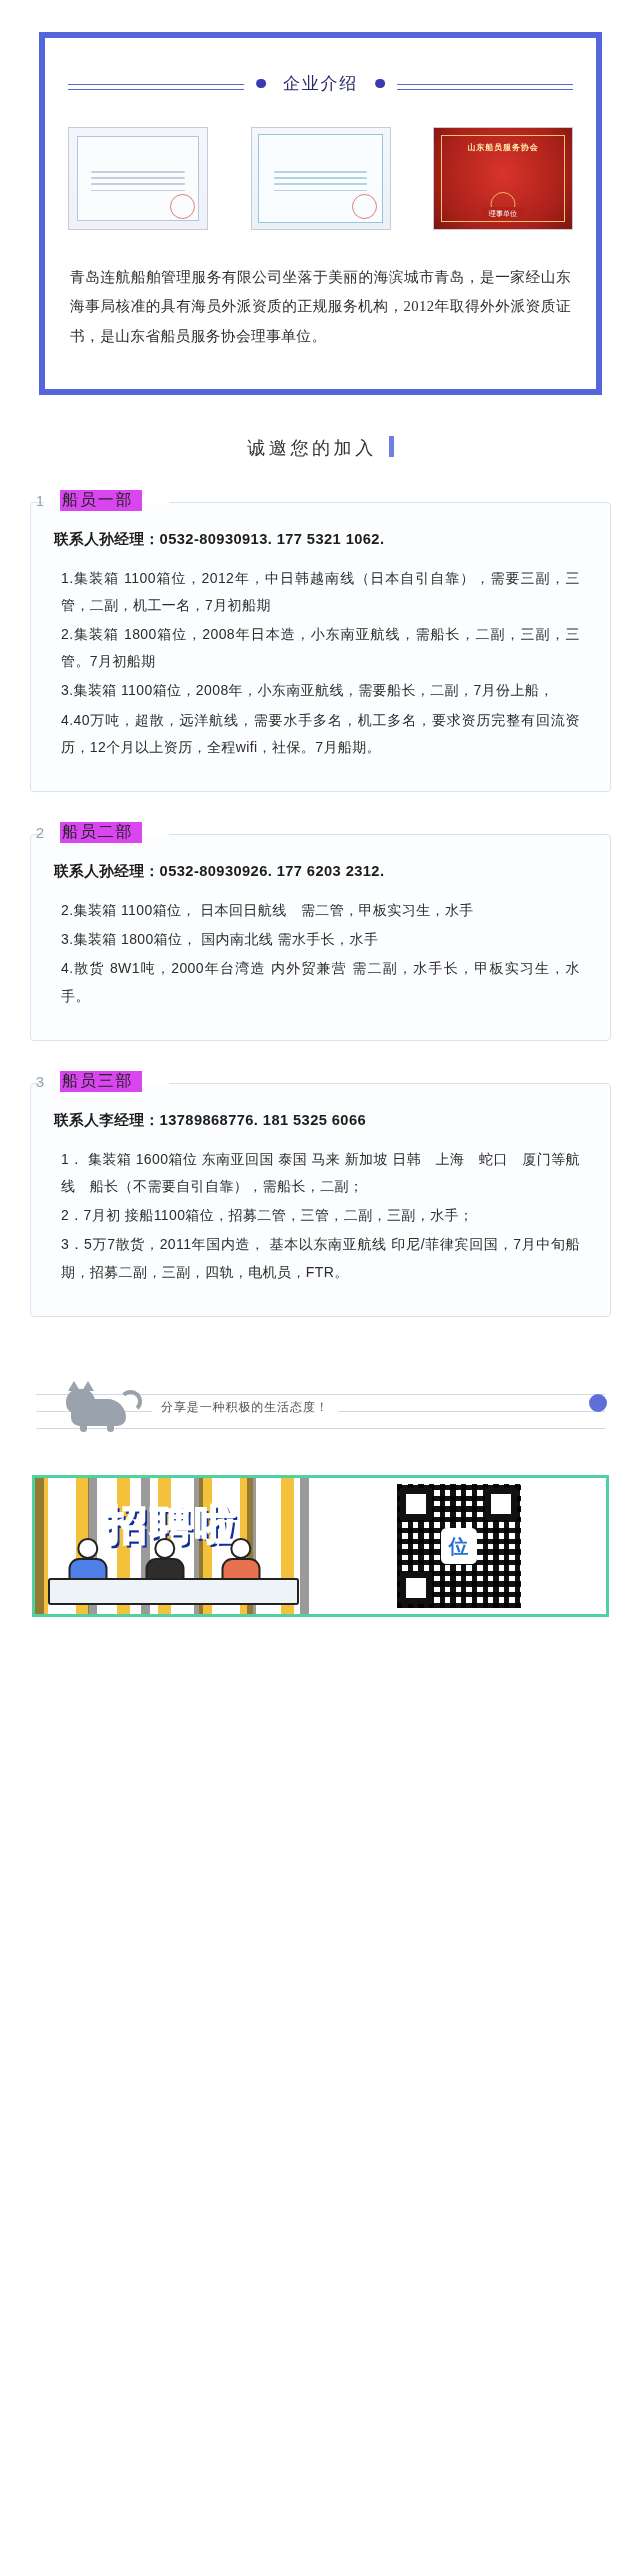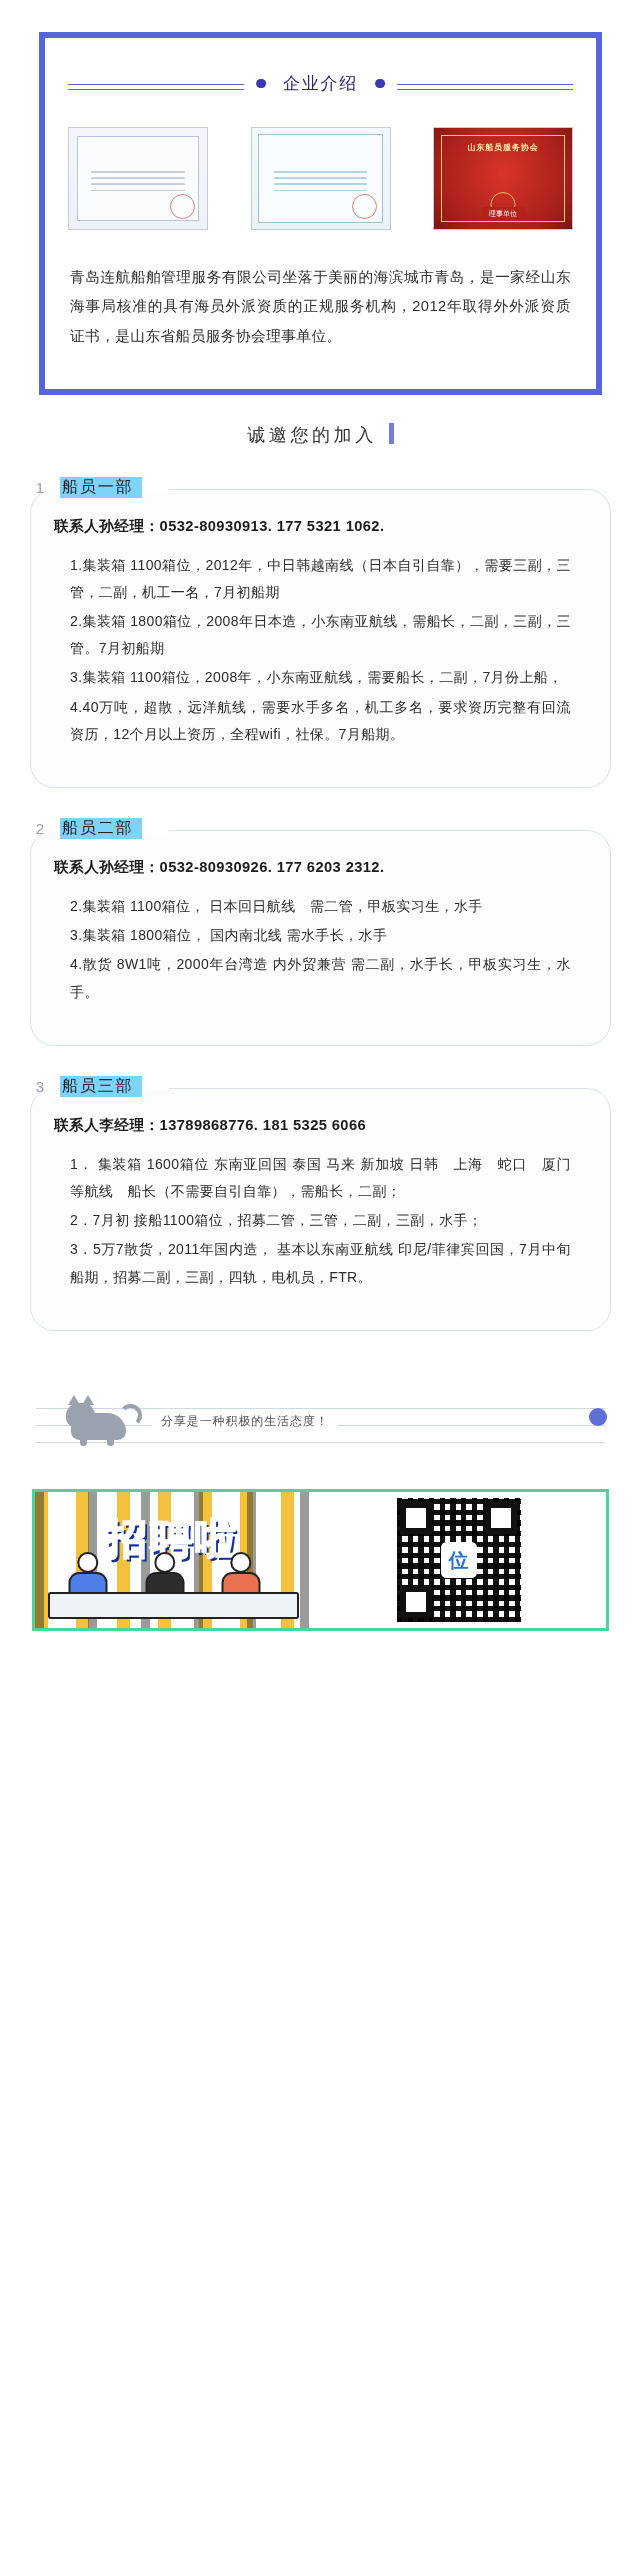--- a/index.html
+++ b/index.html
@@ -104,25 +104,26 @@
     font-size:7.1px; color:#fff; background:#b3231c; padding:1.8px 7.1px; border-radius:1.8px;
   }
 
   .intro-text {
     font-size: 14.7px;
     line-height: 2;
     color: #2f2f2f;
     padding: 12.5px 25px 23px 25px;
     letter-spacing: 0.4px;
     text-align: justify;
+    font-family: Liberation Serif, serif;
   }
 
   
   .invite {
-    margin: 28px 0 30px 0;
+    margin: 41px 0 30px 0;
     text-align: center;
     position: relative;
     font-size: 18px;
     letter-spacing: 3.6px;
     color: #333;
   }
   .invite .bar {
     display:inline-block;
     width: 4.5px; height: 21.4px;
     background: #6f7fe0;
@@ -144,45 +145,45 @@
   .dept-num {
     font-size: 15px;
     color: #9aa0a6;
     width: 12.5px;
     text-align: center;
   }
   .dept-name {
     font-size: 16px;
     color: #222;
     letter-spacing: 1.8px;
-    background: #7dd3fc;
+    background: #d946ef;
     padding: 0 9px 0 1.8px;
   }
   .dept-body {
     border: 1.3px solid #d6e4ef;
-    border-radius: 24px;
+    border-radius: 4px;
     background: #fbfdff;
     padding: 27px 23px 23px 23px;
     position: relative;
   }
   .dept-body:before {
     content:"";
     position:absolute;
     left: 12.5px; top: -1.3px;
     width: 125px; height: 2.7px;
     background: #fff;
   }
   .contact {
     font-size: 14.7px;
     font-weight: bold;
     color: #1c1c1c;
     margin: 0 0 16px 0;
     letter-spacing: 0.4px;
   }
-  .job-list { margin: 16px; padding: 0; list-style: none; }
+  .job-list { margin: 7px; padding: 0; list-style: none; }
   .job-list li {
     font-size: 14px;
     line-height: 1.95;
     color: #2b2b2b;
     letter-spacing: 0.4px;
     text-align: justify;
     margin-bottom: 1.8px;
   }
 
   

